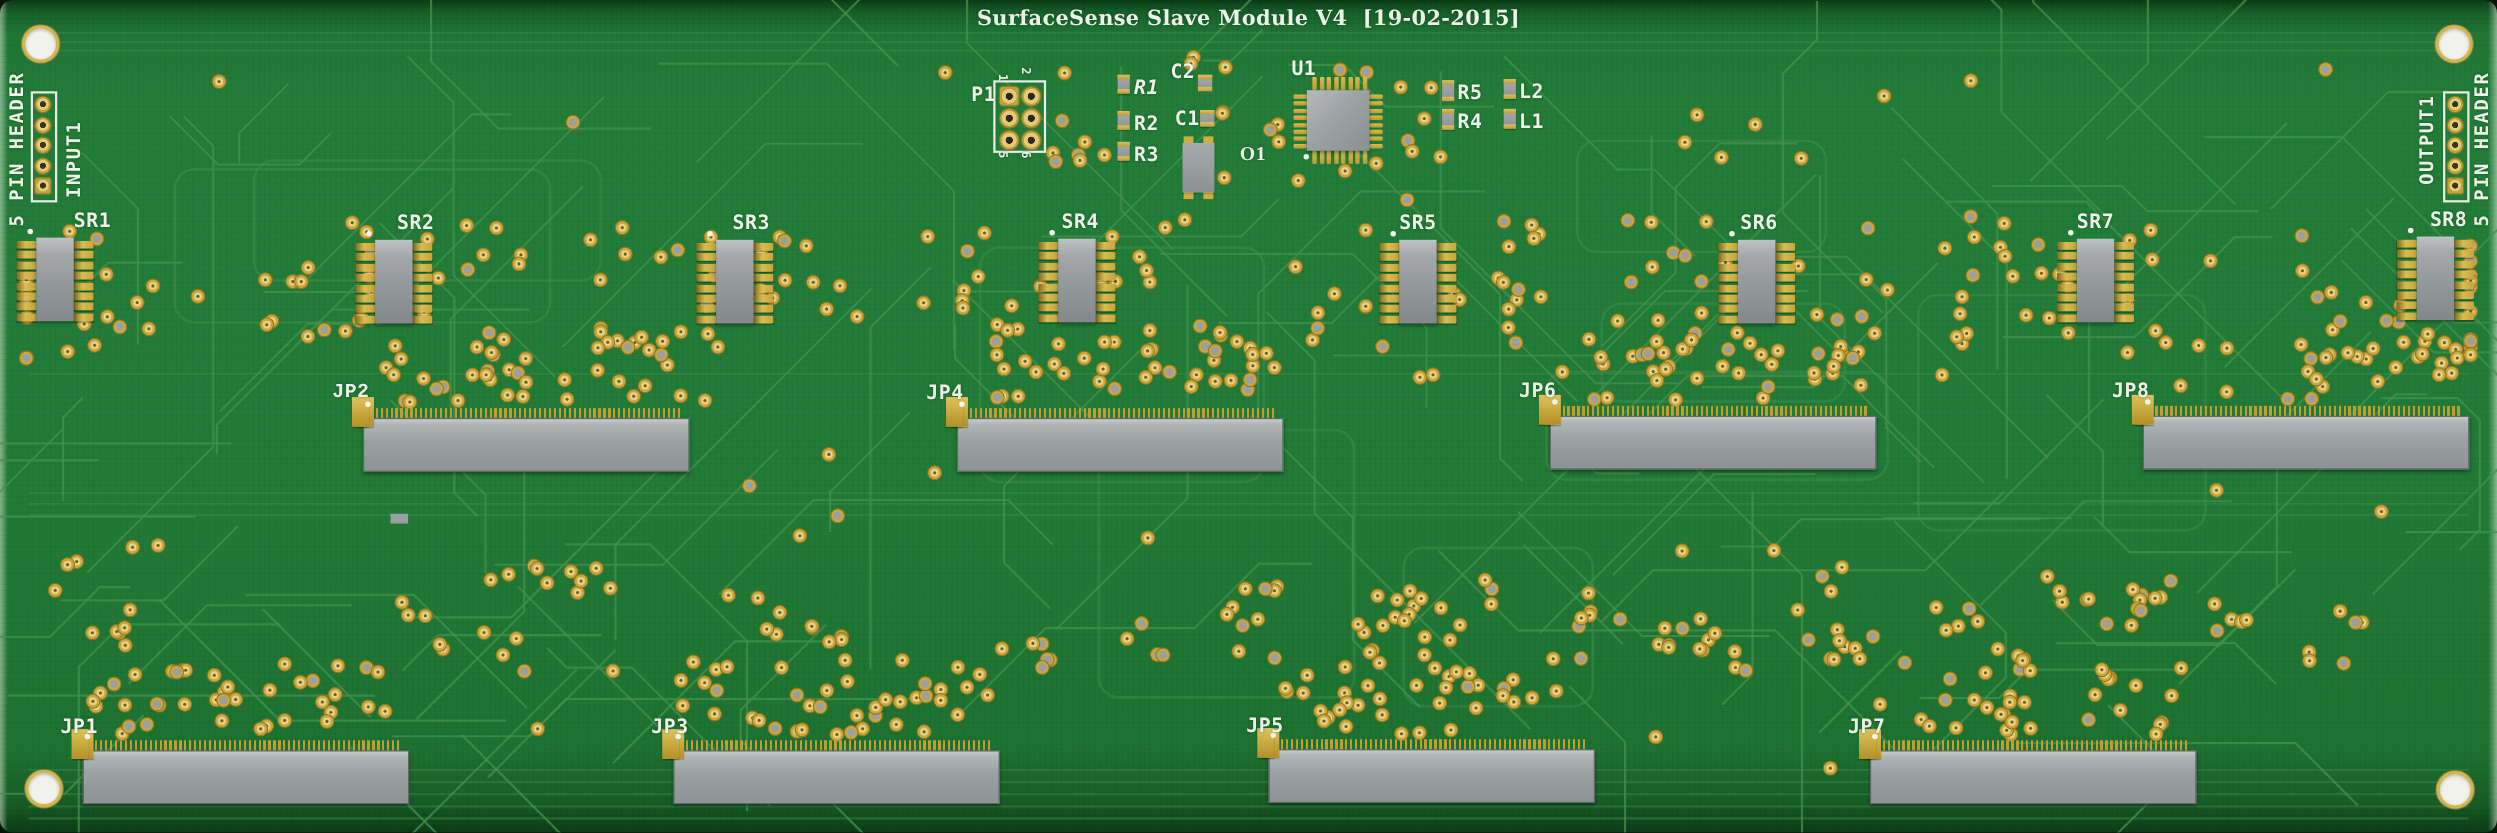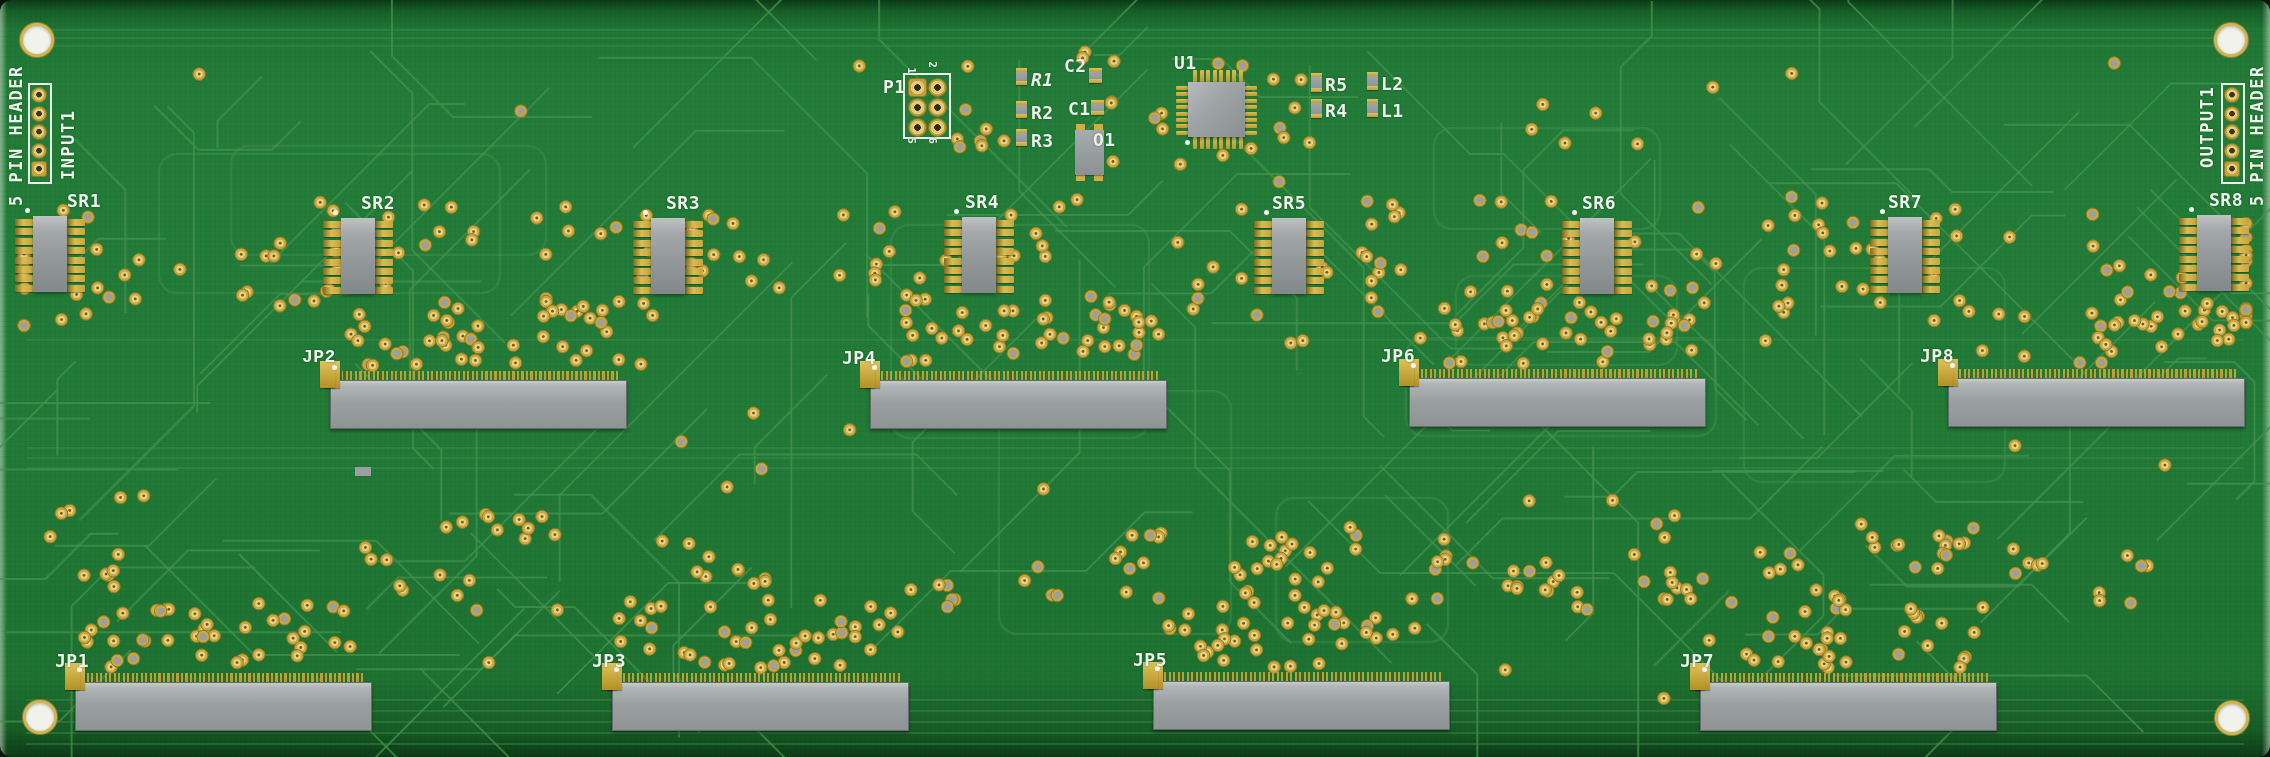--- a/index.html
+++ b/index.html
@@ -2160,20 +2160,21 @@
       <circle cx="477.9" cy="326.0" r="6.3" fill="#caa63b" stroke="#8d7928" stroke-width="1"></circle>
       <circle cx="477.9" cy="326.0" r="3.6" fill="#e6d187"></circle>
       <circle cx="477.9" cy="326.0" r="1.4" fill="#6f5b1d"></circle>
     </svg>
 
   <div class="hole" style="left:20px;top:23px"></div>
   <div class="hole" style="left:2214px;top:23px"></div>
   <div class="hole" style="left:23px;top:700px"></div>
   <div class="hole" style="left:2215px;top:701px"></div>
 
+  <div class="silk title">SurfaceSense Slave Module V4  [19-02-2015]</div>
 
   <div class="silk vtext" style="left:6px;top:206px">5 PIN HEADER</div>
   <div class="silk vtext" style="left:58px;top:180px">INPUT1</div>
   <div class="hbox" id="hbox-left" style="left:28px;top:83px">
       <div class="hpad" style="left: 2px; top: 3px;"></div>
       <div class="hpad" style="left: 2px; top: 21.5px;"></div>
       <div class="hpad" style="left: 2px; top: 40px;"></div>
       <div class="hpad" style="left: 2px; top: 58.5px;"></div>
       <div class="hpad sq" style="left: 2px; top: 77px;"></div>
     </div>
@@ -2506,21 +2507,21 @@
         <div class="cap" style="bottom: 0px;"></div>
       </div>
       <div class="silk clabel" style="left: -25px; top: -13px;">C2</div>
     </div>
     <div class="comp" style="left: 1075px; top: 130px;">
       <div class="o1pad" style="left: 1px; top: -6px;"></div>
       <div class="o1pad" style="left: 19px; top: -6px;"></div>
       <div class="o1pad" style="left: 1px; top: 43px;"></div>
       <div class="o1pad" style="left: 19px; top: 43px;"></div>
       <div class="passB" style="left: 0px; top: 0px; width: 29px; height: 45px;"></div>
-      <div class="silk clabel" style="left: 18px; top: -1px;">O1</div>
+      <div class="silk clabel" style="left: 52px; top: -1px; font-family: Liberation Serif, serif;">O1</div>
     </div>
     <div class="comp" style="left: 1311px; top: 99px;">
       <div class="passB" style="left: 0px; top: 0px; width: 11px; height: 19px;">
         <div class="cap" style="top: 0px;"></div>
         <div class="cap" style="bottom: 0px;"></div>
       </div>
       <div class="silk clabel" style="left: 14px; top: 1px;">R4</div>
     </div>
     <div class="comp" style="left: 1311px; top: 73px;">
       <div class="passB" style="left: 0px; top: 0px; width: 11px; height: 19px;">

